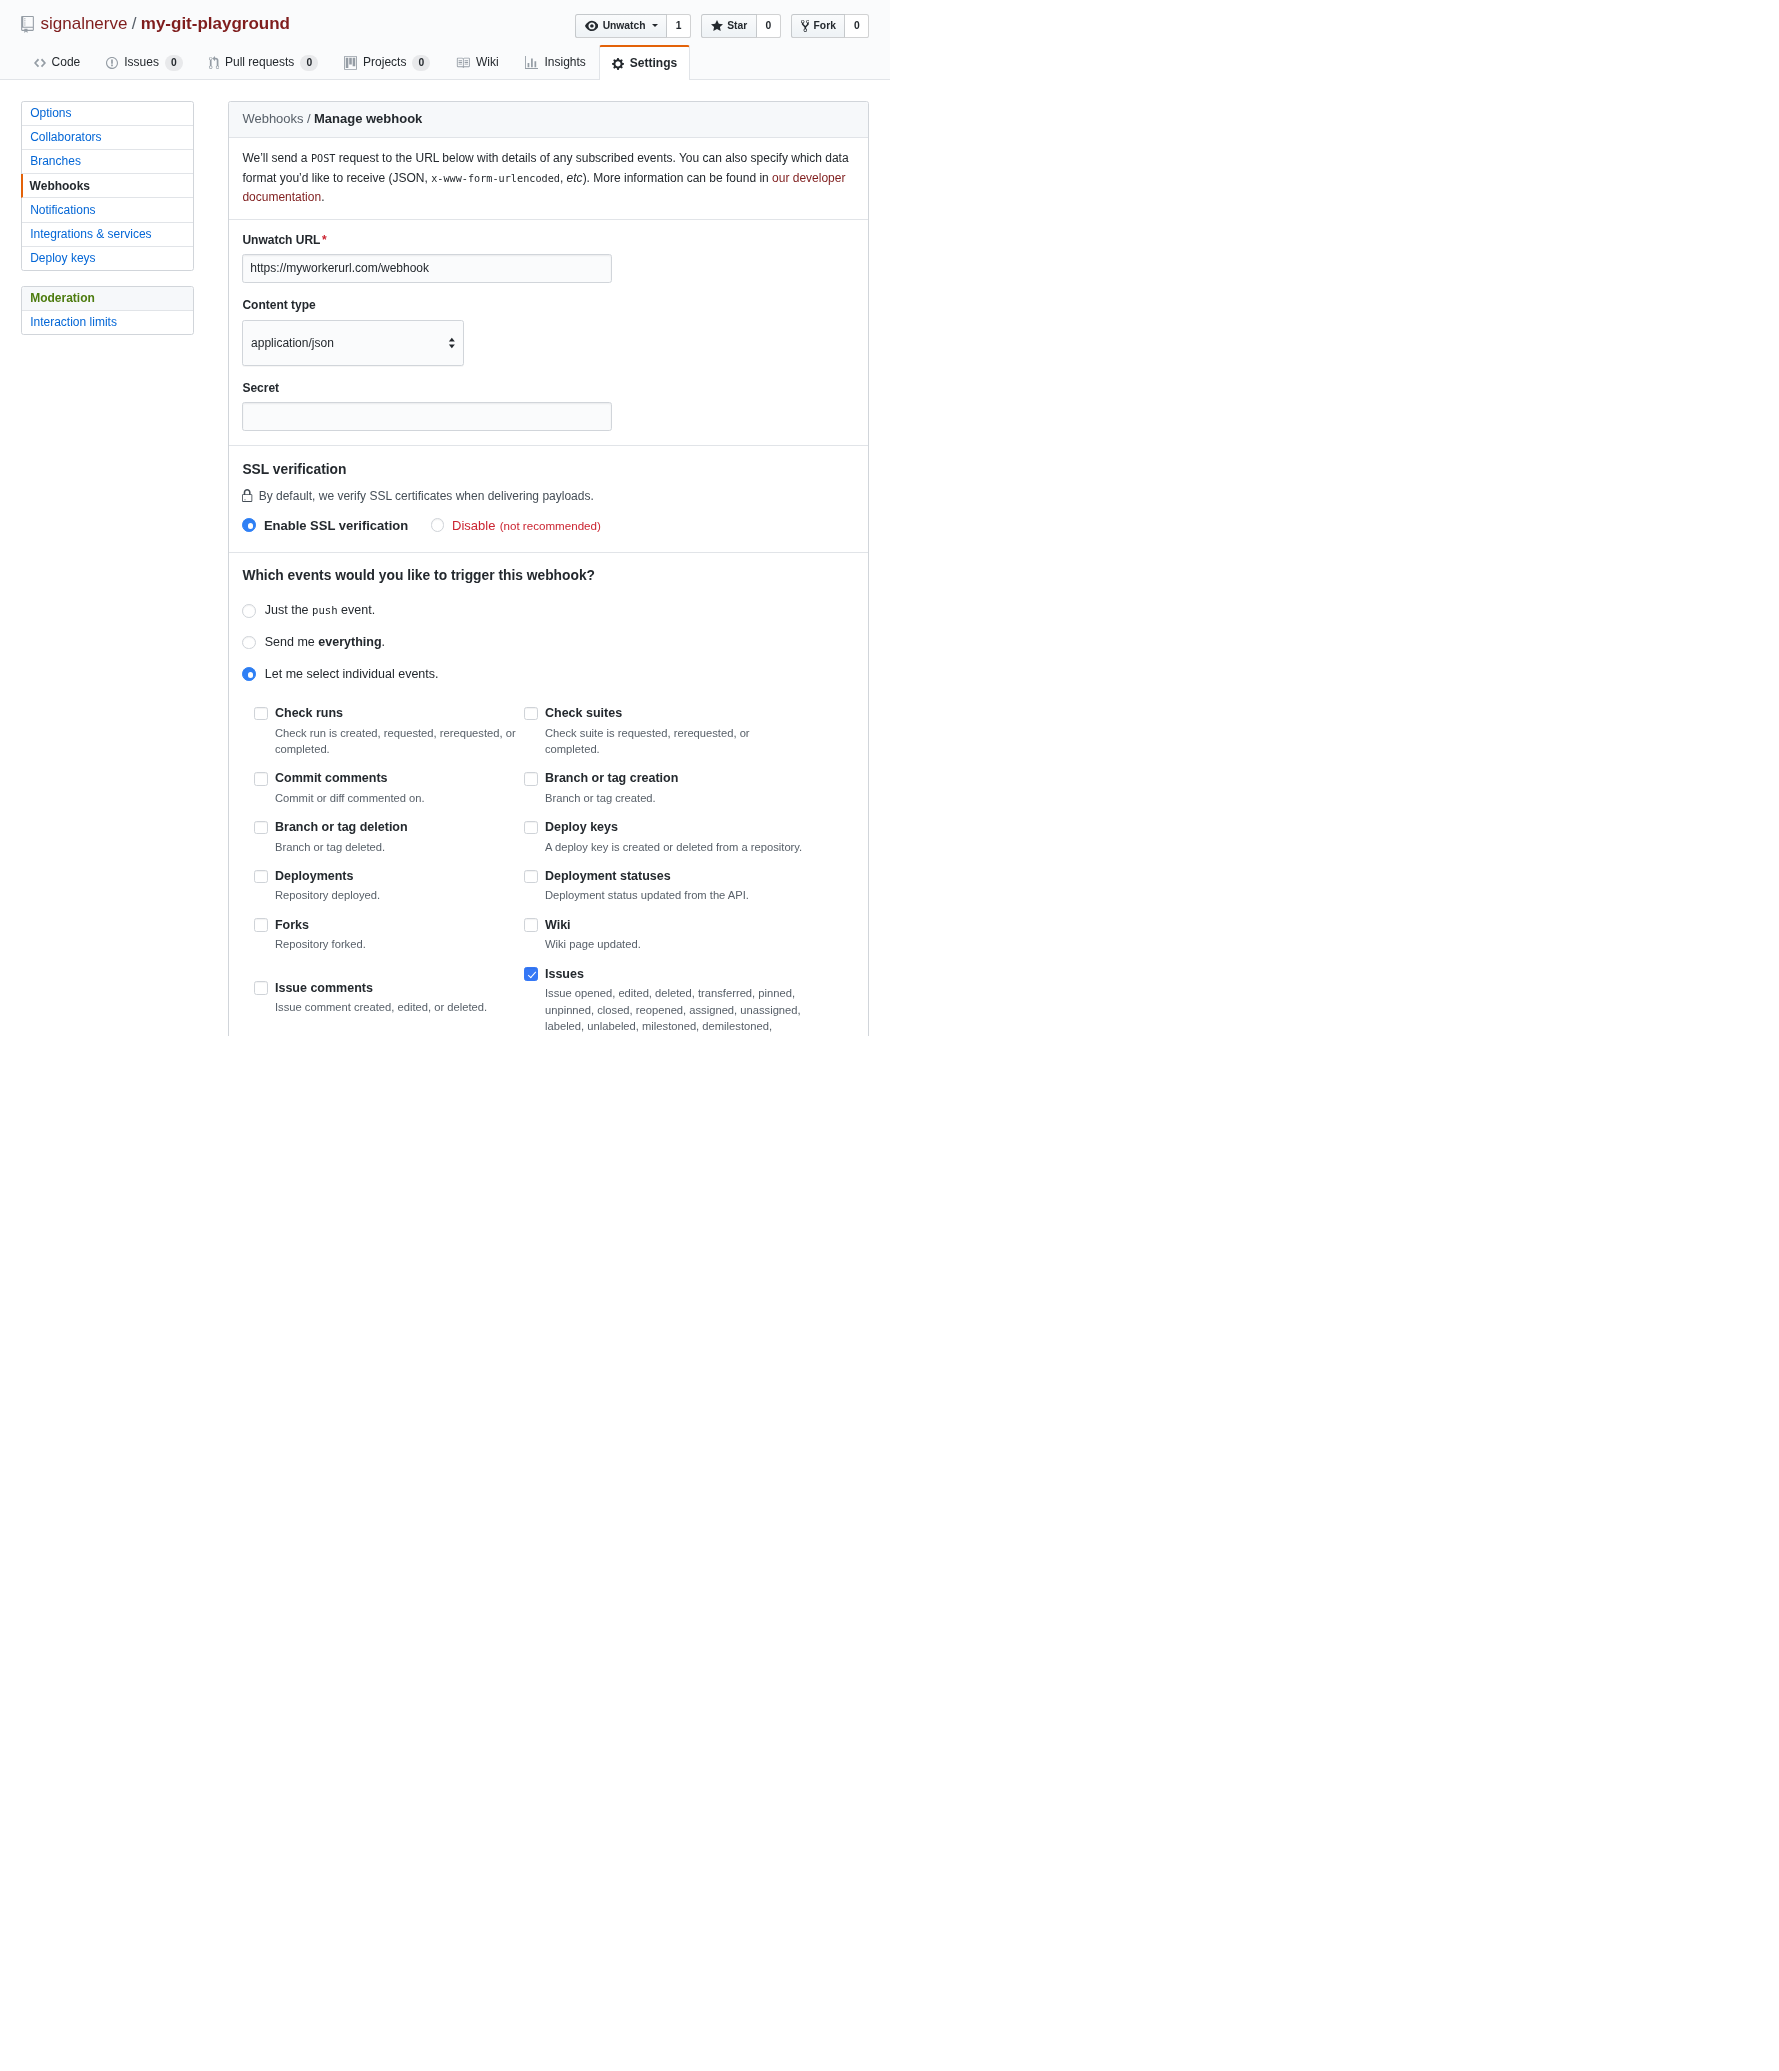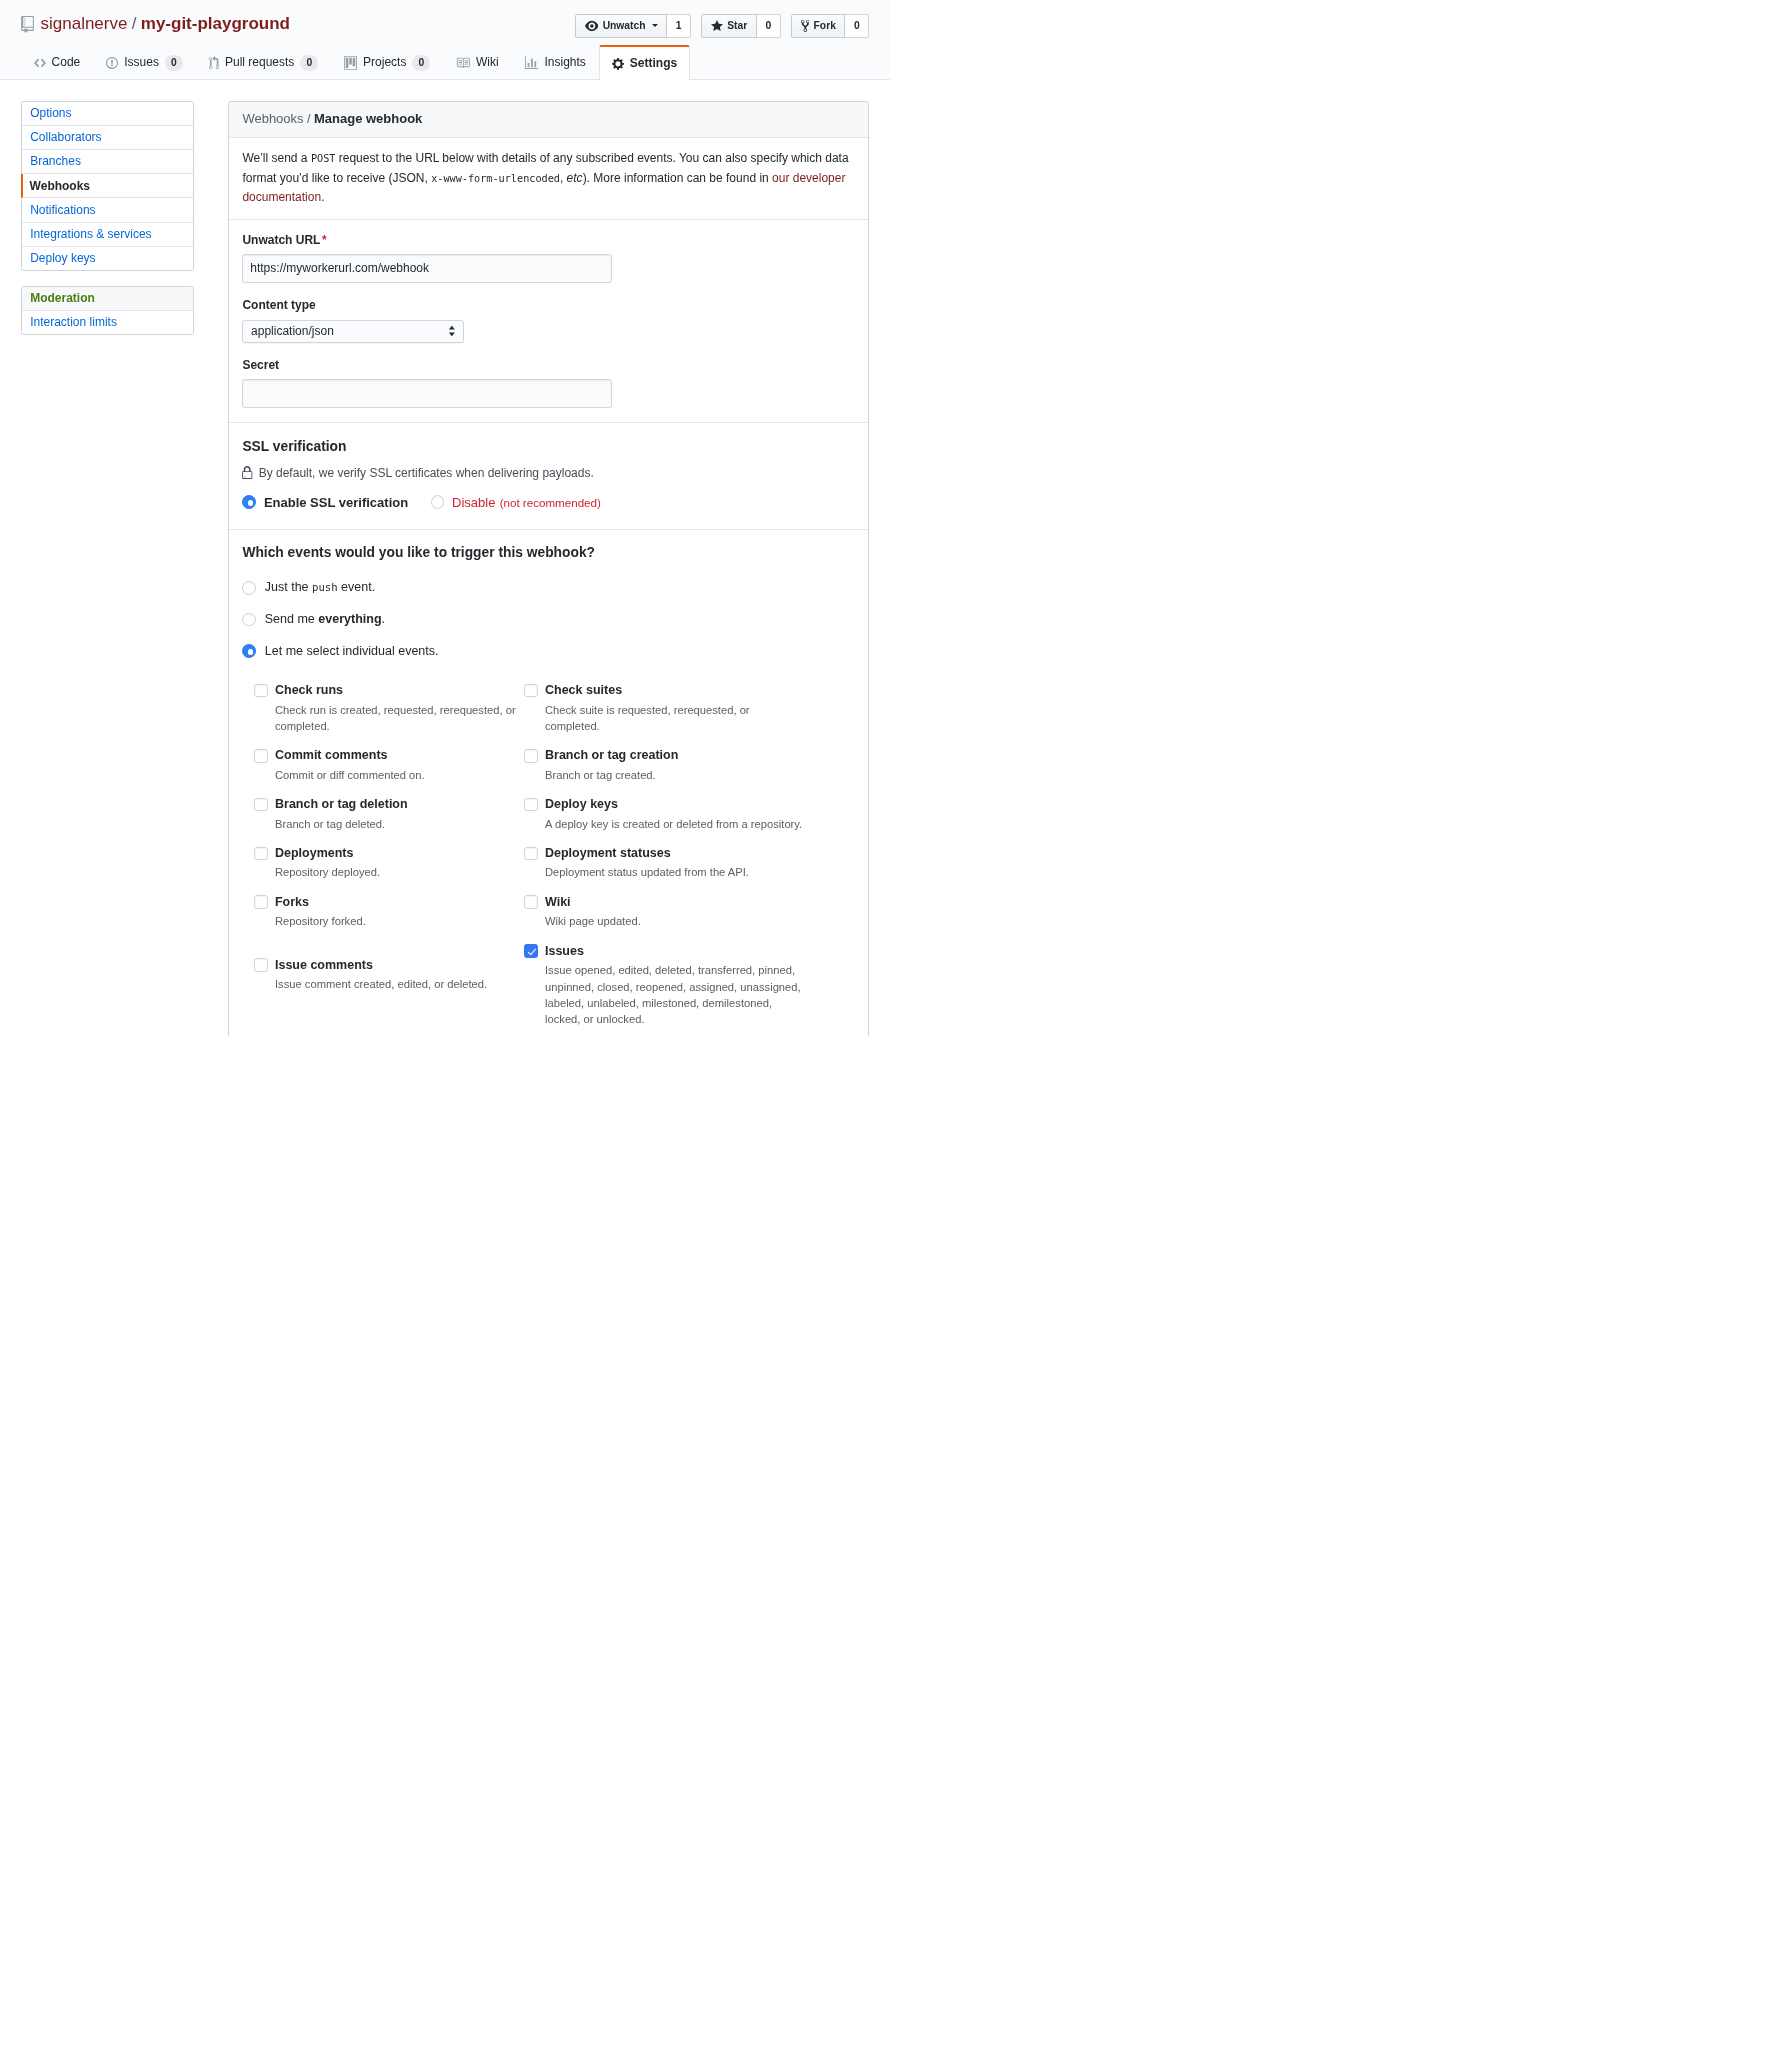--- a/index.html
+++ b/index.html
@@ -60,21 +60,21 @@
   .intro { font-size:12px; line-height:18.5px; color:#24292e; padding-top:11.2px; padding-bottom:12px; }
   .intro .em { font-style:italic; }
 
   .form-area { padding-top:12px; }
   .form-group + .form-group { margin-top:14.6px; }
   .form-group label { display:block; font-weight:600; font-size:12px; margin-bottom:5.2px; line-height:17px; }
   .required { color:#cb2431; font-weight:600; margin-left:1.7px; }
   .text-input { width:370px; height:29px; padding:5.2px 6.9px; font-size:12px; font-family:inherit; color:#24292e;
                 background:#fafbfc; border:0.9px solid #d1d5da; border-radius:2.6px; outline:none;
                 box-shadow:inset 0 0.9px 1.7px rgba(27,31,35,.075); }
-  .select { width:222px; height:23px; background:#fafbfc; border:0.9px solid #d1d5da; border-radius:2.6px;
+  .select { width:222px; height:46px; background:#fafbfc; border:0.9px solid #d1d5da; border-radius:2.6px;
             display:flex; align-items:center; justify-content:space-between; padding:0 7.7px; font-size:12px; cursor:pointer;
             box-shadow:0 0.9px 0 rgba(27,31,35,.04); }
   .select .dual-caret { color:#24292e; }
 
   h3.sec-heading { font-size:13.8px; font-weight:600; line-height:19px; margin-bottom:8.6px; }
   .lock-note { display:flex; align-items:center; gap:6px; color:#444d56; font-size:12px; line-height:17px; margin-bottom:13px; }
   .lock-note .lock-icon { color:#444d56; }
 
   .radio { width:13.8px; height:13.8px; border-radius:50%; border:0.9px solid #cfd3d8; background:#fff; flex-shrink:0;
            position:relative; display:inline-block; box-shadow:inset 0 0.9px 0.9px rgba(27,31,35,.06); cursor:pointer; }

